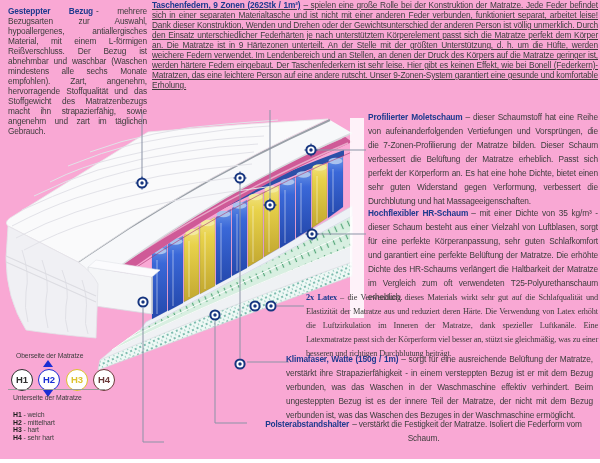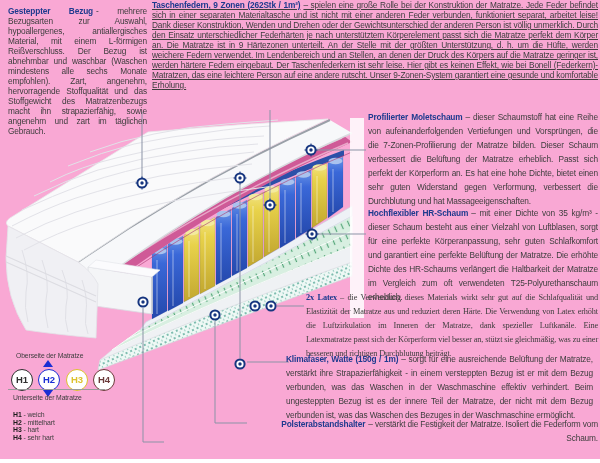--- a/index.html
+++ b/index.html
@@ -1,21 +1,21 @@
 <!DOCTYPE html>
 <html><head>
 <meta charset="utf-8">
 <style>
   html,body{margin:0;padding:0;background:#fff;}
   #stage{position:relative;width:600px;height:459px;background:#f9a8d4;overflow:hidden;
          font-family:"Liberation Sans",sans-serif;color:#3d3d3d;}
   .sec{position:absolute;text-align:justify;font-size:8.3px;line-height:10px;letter-spacing:-0.15px;color:#3d3d3d;}
   .sec.side{line-height:14px;}
   .hd{color:#1d3a8e;font-weight:bold;margin-right:3px;}
-  .nojust{text-align:right;}
+  .nojust{text-align:center;}
   
   .hlabel{position:absolute;font-size:6.8px;color:#3d3d3d;letter-spacing:-0.1px;}
   #hrow{position:absolute;left:8px;top:367px;width:110px;height:24px;}
   .hcircle{position:absolute;top:0;width:20px;height:20px;border-radius:50%;background:#fff;
            border:1.6px solid #333;font-weight:bold;font-size:9.5px;line-height:20px;text-align:center;}
   #hline{position:absolute;left:8px;top:389px;width:97px;height:1px;background:#9a9a9a;}
   .arrow{position:absolute;width:0;height:0;border-left:5px solid transparent;border-right:5px solid transparent;}
   #legend{position:absolute;left:13px;top:411px;font-size:6.9px;line-height:7.6px;letter-spacing:-0.1px;}
   #legend b{color:#1a1a1a;}
   svg{position:absolute;left:0;top:110px;pointer-events:none;}

